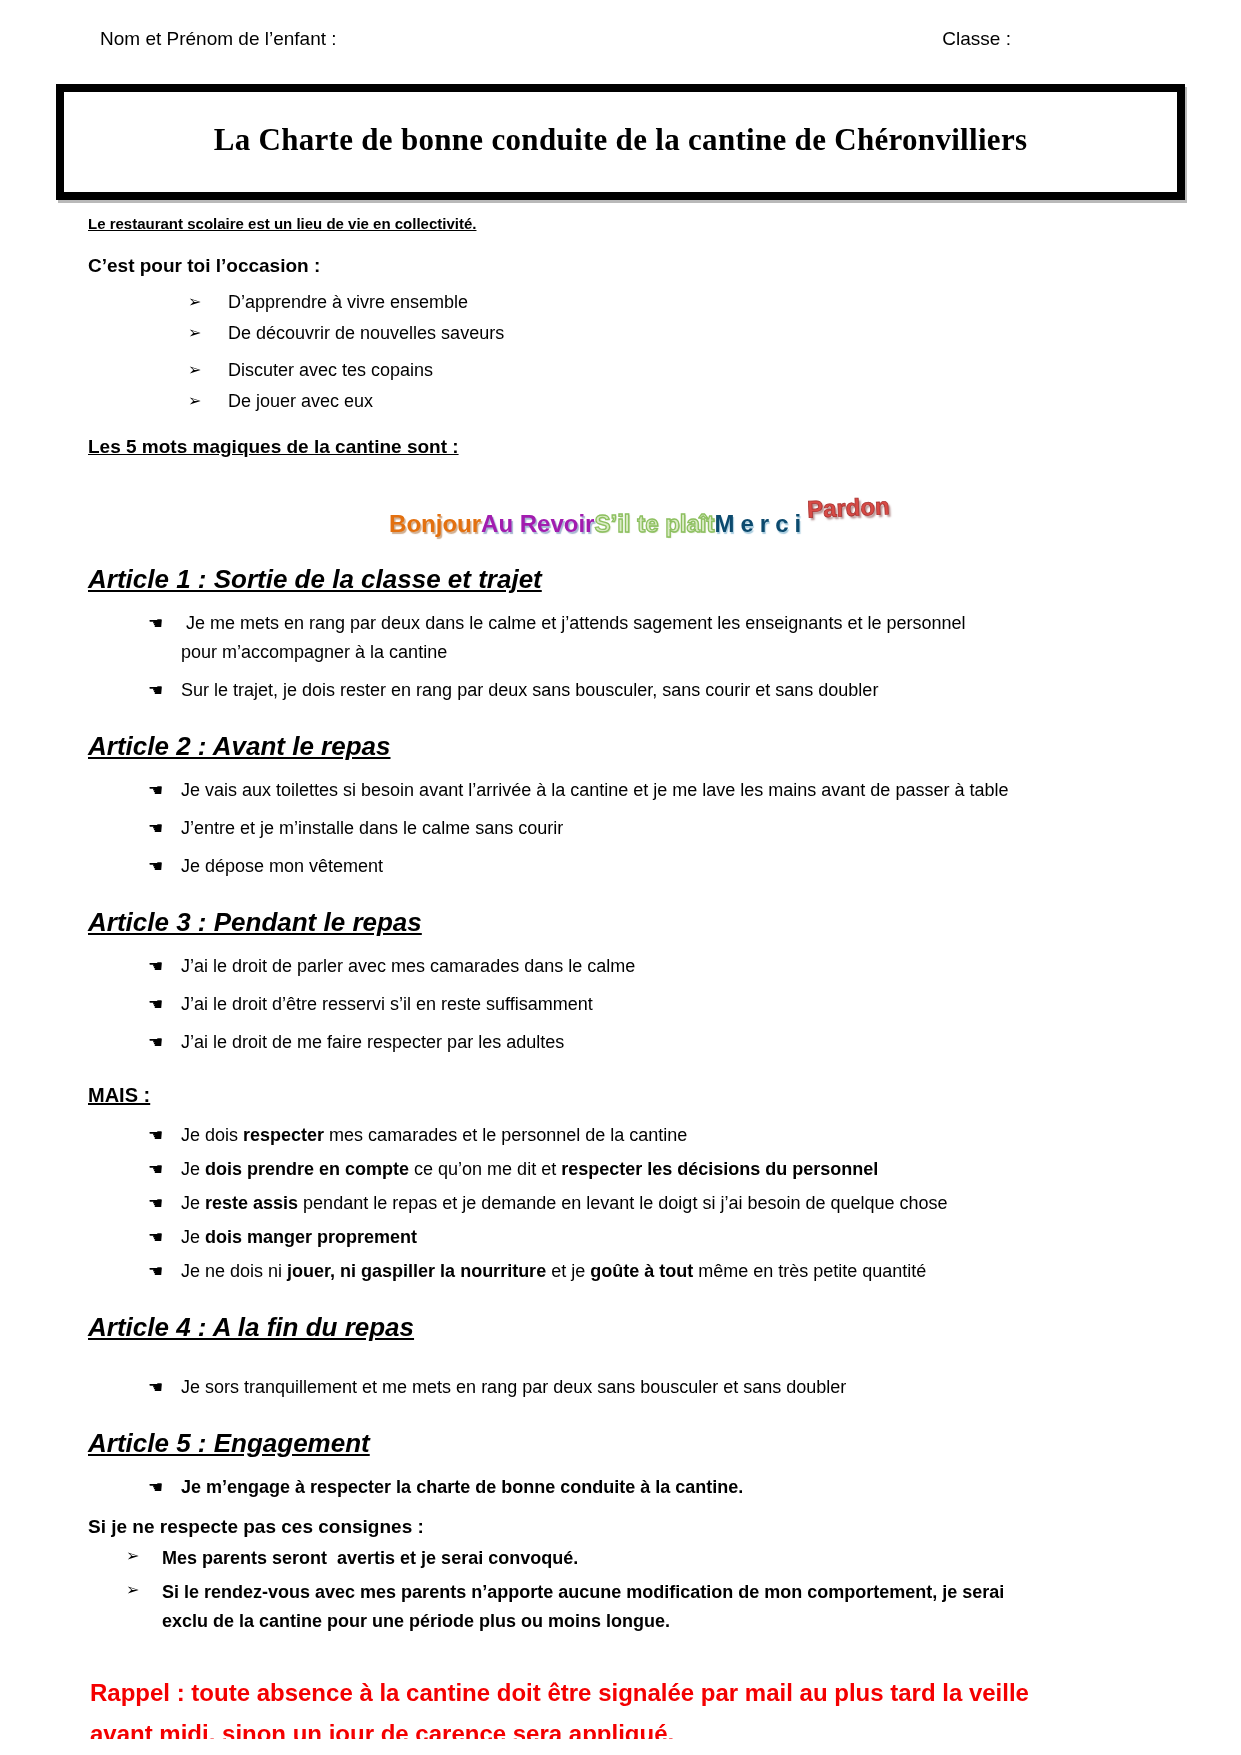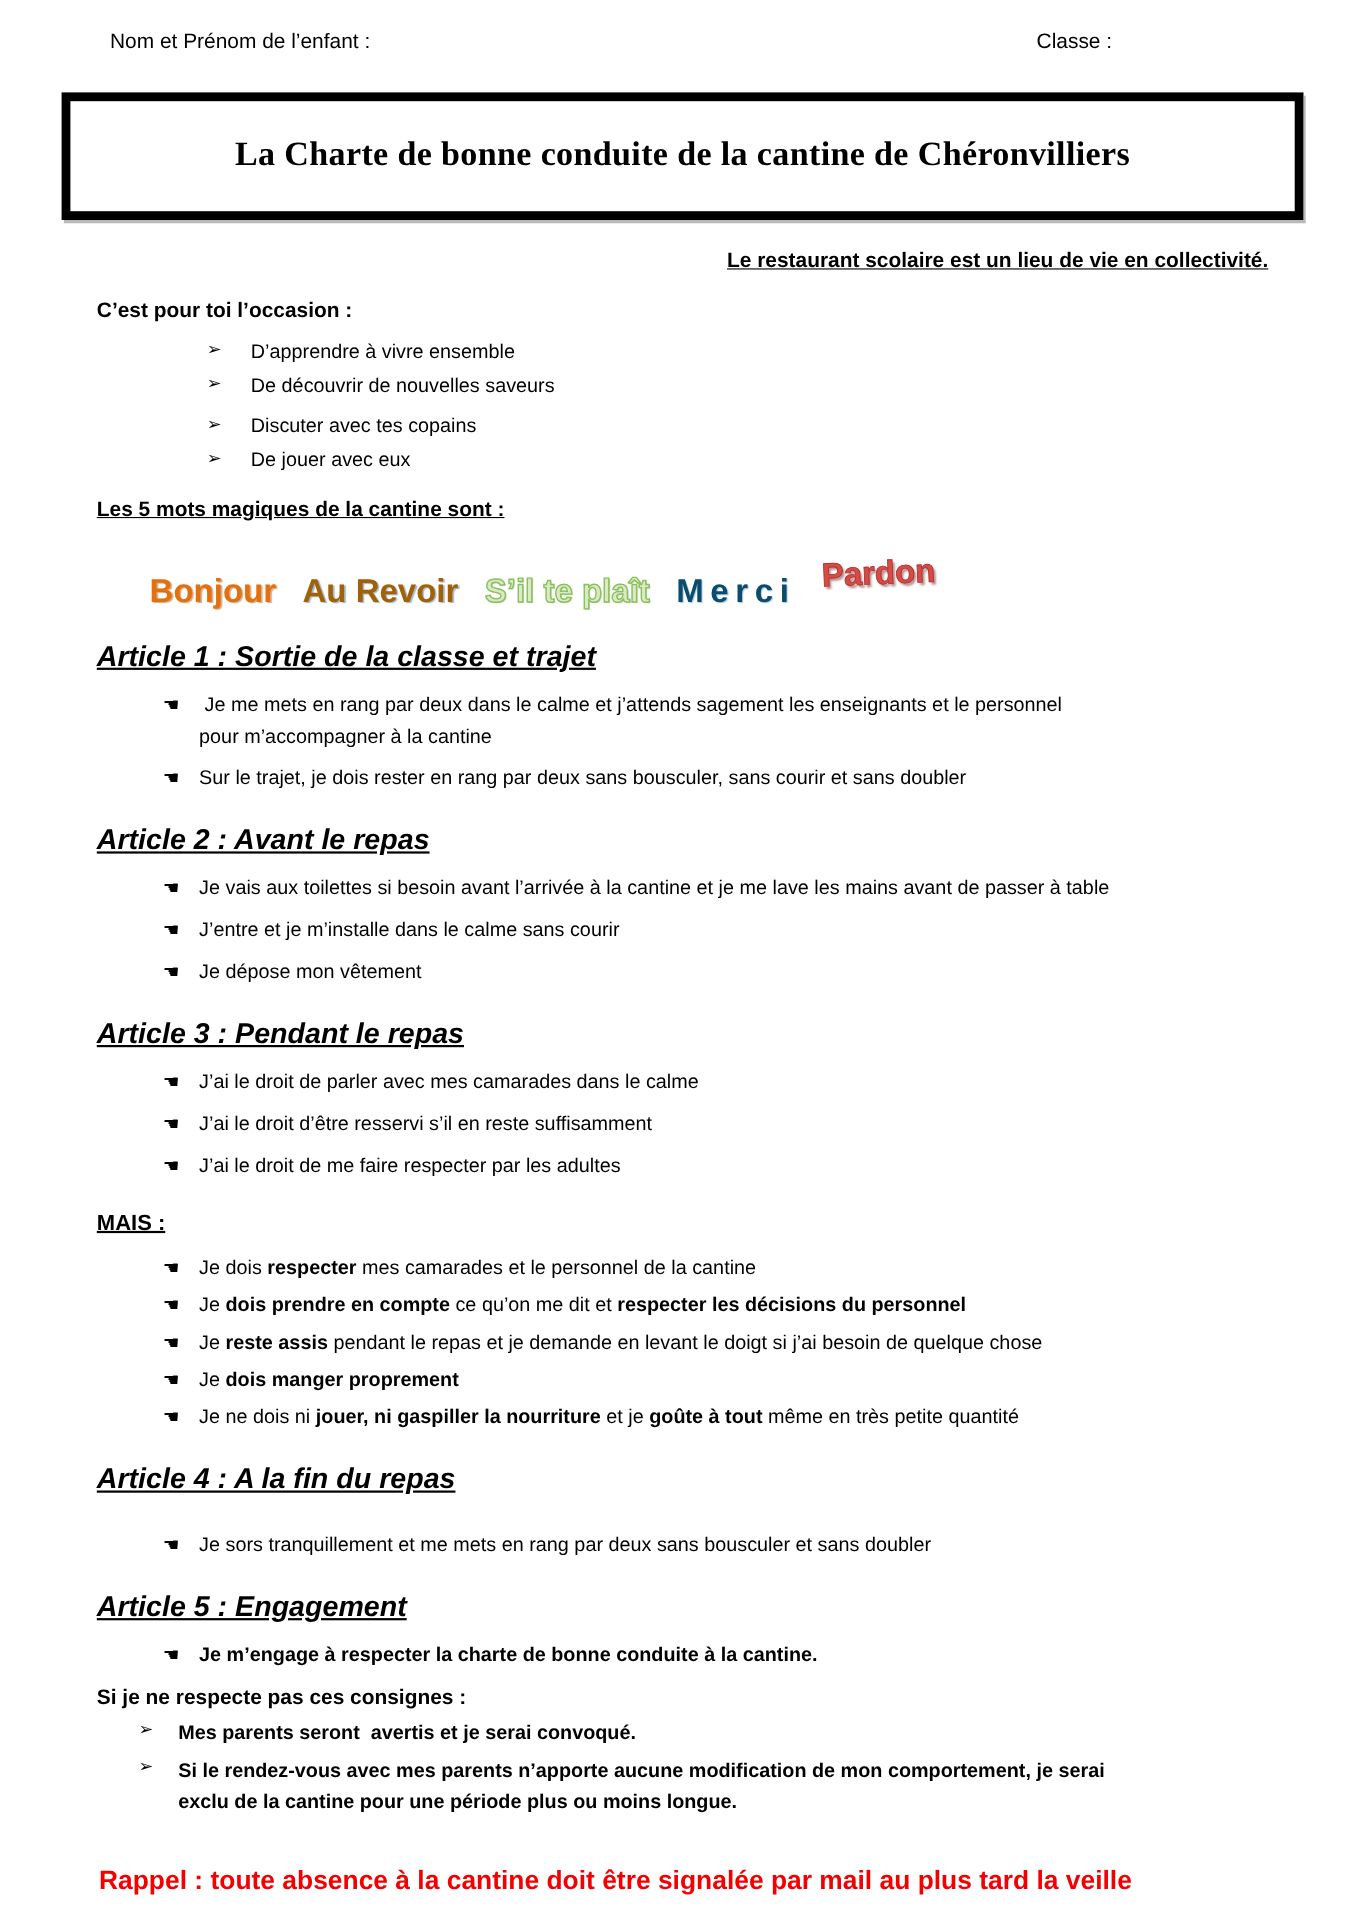--- a/index.html
+++ b/index.html
@@ -33,23 +33,23 @@
   }
   .title-box h1 {
     margin: 0;
     font-family: "Liberation Serif", serif;
     font-weight: bold;
     font-size: 31px;
     letter-spacing: 0.3px;
   }
 
   .subtitle {
-    margin-top: 27px;
-    text-align: right;
-    font-size: 19px;
+    margin-top: 15px;
+    text-align: left;
+    font-size: 15px;
     font-weight: bold;
   }
   .subtitle span { text-decoration: underline; }
 
   .bold-head { margin: 23px 0 0 0; font-size: 19px; font-weight: bold; }
   .underlined { text-decoration: underline; }
 
   ul { list-style: none; margin: 0; padding: 0; }
   li { display: flex; align-items: flex-start; }
 
@@ -90,27 +90,26 @@
     margin: 36px 0 0 2px;
     font-size: 24px;
     font-weight: bold;
     line-height: 41px;
     max-width: 1060px;
   }
 
   
   .magic-row {
     display: flex;
-    justify-content: flex-start;
+    justify-content: center;
     align-items: flex-end;
     margin: 28px 10px 0 48px;
     height: 52px;
     font-weight: bold;
-    font-size: 30px;
-    gap: 24px;
+    font-size: 24px;
   }
   .word-bonjour { text-shadow: 1.5px 1.5px 1px rgba(150,70,0,0.45); }
   .word-aurevoir { text-shadow: 1.5px 1.5px 1px rgba(30,70,140,0.40); }
   .word-sil { -webkit-text-stroke: 1.3px #8CBF5E; color: #D9EBC4 !important; text-shadow: 1px 1px 1px rgba(120,170,70,0.5); }
   .word-merci { letter-spacing: 6px; text-shadow: 1px 1.5px 1px rgba(10,110,160,0.35); }
   .word-pardon { transform: translateY(-16px) rotate(-2.5deg); -webkit-text-stroke: 0.8px #A93432; text-shadow: 2px 2.5px 2px rgba(90,10,10,0.45); }
 </style>
 </head>
 <body>
 
@@ -149,21 +148,21 @@
     <li>
       <span class="bullet">➢</span>
       <span class="txt">De jouer avec eux</span>
     </li>
   </ul>
 
   <p class="bold-head underlined">Les 5 mots magiques de la cantine sont :</p>
 
   <div class="magic-row">
     <span class="word-bonjour" style="color: rgb(227, 112, 15);">Bonjour</span>
-    <span class="word-aurevoir" style="color: #a16207;">Au Revoir</span>
+    <span class="word-aurevoir" style="color: #a21caf;">Au Revoir</span>
     <span class="word-sil" style="color: rgb(165, 206, 124);">S’il te plaît</span>
     <span class="word-merci" style="color: #0c4a6e;">Merci</span>
     <span class="word-pardon" style="color: rgb(217, 74, 69);">Pardon</span>
   </div>
 
   <h2 class="article">Article 1 : Sortie de la classe et trajet</h2>
   <ul class="hand-list">
     <li>
       <span class="bullet">☚</span>
       <span class="txt"><span>&nbsp;Je me mets en rang par deux dans le calme et j’attends sagement les enseignants et le personnel</span><br><span>pour m’accompagner à la cantine</span></span>

